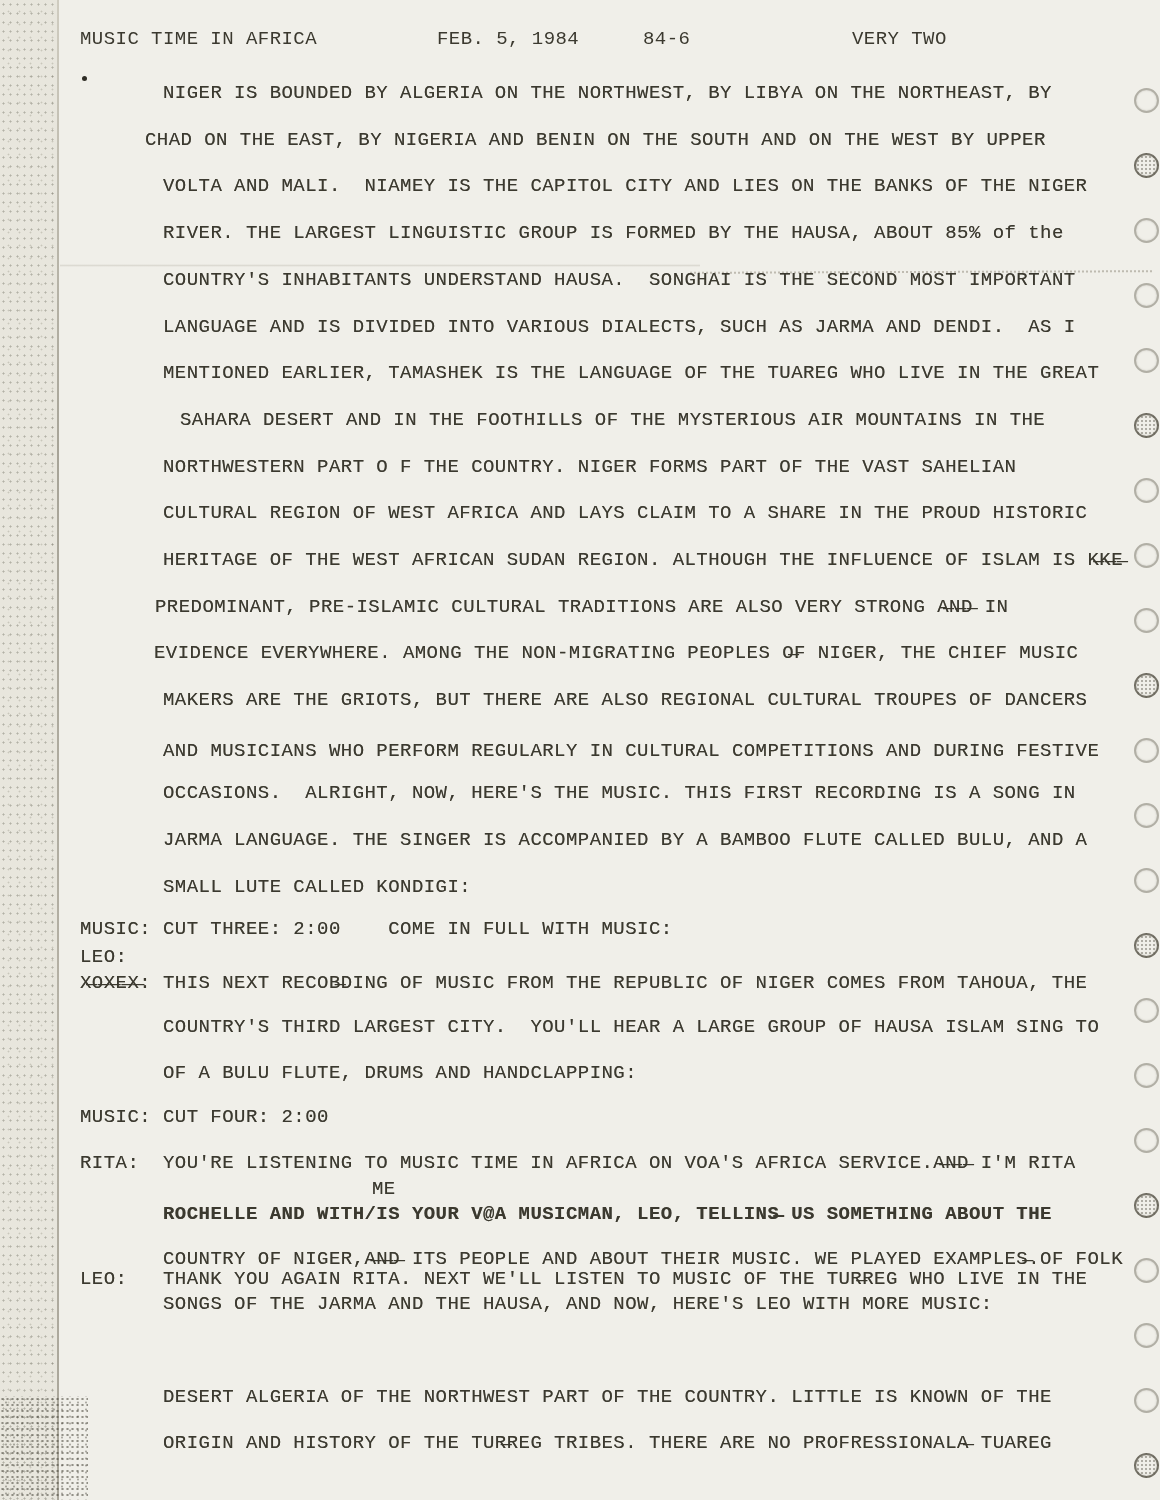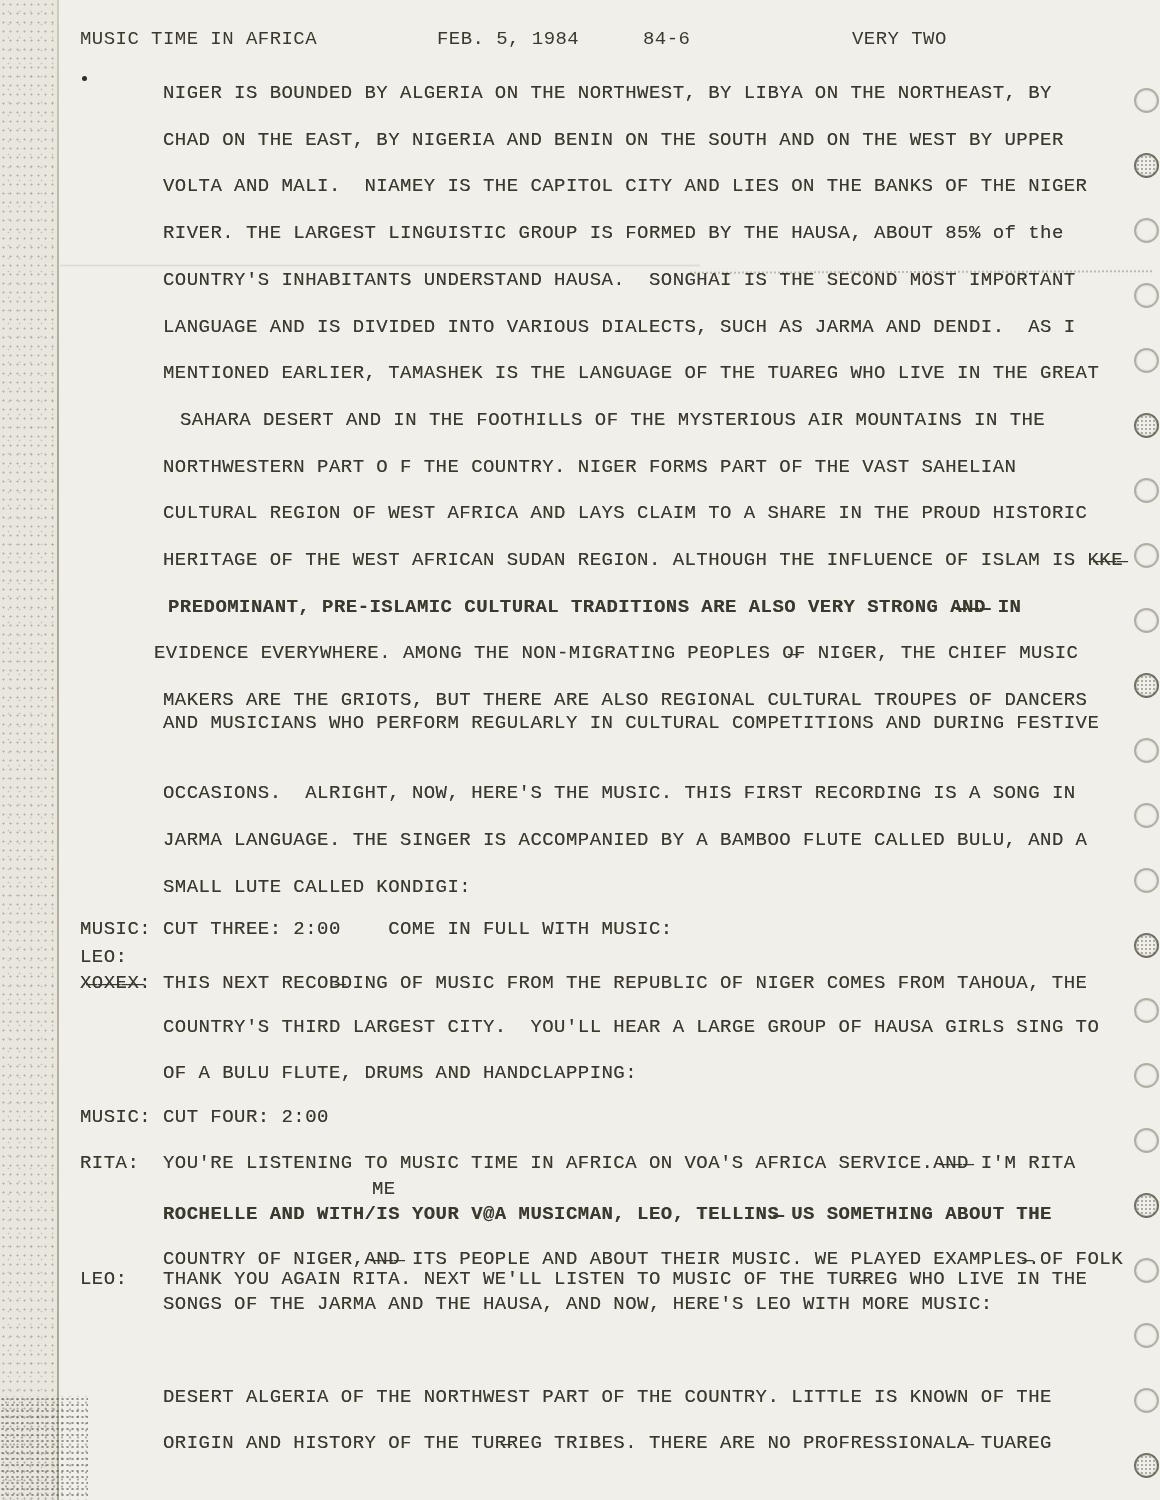--- a/index.html
+++ b/index.html
@@ -80,41 +80,41 @@
     <span style="left:80px">MUSIC TIME IN AFRICA</span>
     <span style="left:437px">FEB. 5, 1984</span>
     <span style="left:643px">84-6</span>
     <span style="left:852px">VERY TWO</span>
   </div>
 
   <div class="typed-dot"></div>
 
   <div id="lines">
       <div class="tl" style="left: 163px; top: 82px;">NIGER IS BOUNDED BY ALGERIA ON THE NORTHWEST, BY LIBYA ON THE NORTHEAST, BY</div>
-      <div class="tl" style="left: 163px; top: 129px;">CHAD ON THE EAST, BY NIGERIA AND BENIN ON THE SOUTH AND ON THE WEST BY UPPER</div>
+      <div class="tl" style="left: 145px; top: 129px;">CHAD ON THE EAST, BY NIGERIA AND BENIN ON THE SOUTH AND ON THE WEST BY UPPER</div>
       <div class="tl" style="left: 163px; top: 175px;">VOLTA AND MALI.  NIAMEY IS THE CAPITOL CITY AND LIES ON THE BANKS OF THE NIGER</div>
       <div class="tl" style="left: 163px; top: 222px;">RIVER. THE LARGEST LINGUISTIC GROUP IS FORMED BY THE HAUSA, ABOUT 85% of the</div>
       <div class="tl" style="left: 163px; top: 269px;">COUNTRY'S INHABITANTS UNDERSTAND HAUSA.  SONGHAI IS THE SECOND MOST IMPORTANT</div>
       <div class="tl" style="left: 163px; top: 316px;">LANGUAGE AND IS DIVIDED INTO VARIOUS DIALECTS, SUCH AS JARMA AND DENDI.  AS I</div>
       <div class="tl" style="left: 163px; top: 362px;">MENTIONED EARLIER, TAMASHEK IS THE LANGUAGE OF THE TUAREG WHO LIVE IN THE GREAT</div>
       <div class="tl" style="left: 163px; top: 409px; margin-left: 17px;">SAHARA DESERT AND IN THE FOOTHILLS OF THE MYSTERIOUS AIR MOUNTAINS IN THE</div>
       <div class="tl" style="left: 163px; top: 456px;">NORTHWESTERN PART O F THE COUNTRY. NIGER FORMS PART OF THE VAST SAHELIAN</div>
       <div class="tl" style="left: 163px; top: 502px;">CULTURAL REGION OF WEST AFRICA AND LAYS CLAIM TO A SHARE IN THE PROUD HISTORIC</div>
       <div class="tl" style="left: 163px; top: 549px;">HERITAGE OF THE WEST AFRICAN SUDAN REGION. ALTHOUGH THE INFLUENCE OF ISLAM IS K̶K̶E̶</div>
-      <div class="tl" style="left: 168px; top: 596px; font-weight: bold;">PREDOMINANT, PRE-ISLAMIC CULTURAL TRADITIONS ARE ALSO VERY STRONG A̶N̶D̶ IN</div>
+      <div class="tl" style="left: 155px; top: 596px;">PREDOMINANT, PRE-ISLAMIC CULTURAL TRADITIONS ARE ALSO VERY STRONG A̶N̶D̶ IN</div>
       <div class="tl" style="left: 154px; top: 642px;">EVIDENCE EVERYWHERE. AMONG THE NON-MIGRATING PEOPLES O̶F NIGER, THE CHIEF MUSIC</div>
       <div class="tl" style="left: 163px; top: 689px;">MAKERS ARE THE GRIOTS, BUT THERE ARE ALSO REGIONAL CULTURAL TROUPES OF DANCERS</div>
-      <div class="tl" style="left: 163px; top: 712px;">AND MUSICIANS WHO PERFORM REGULARLY IN CULTURAL COMPETITIONS AND DURING FESTIVE</div>
+      <div class="tl" style="left: 163px; top: 740px;">AND MUSICIANS WHO PERFORM REGULARLY IN CULTURAL COMPETITIONS AND DURING FESTIVE</div>
       <div class="tl" style="left: 163px; top: 782px;">OCCASIONS.  ALRIGHT, NOW, HERE'S THE MUSIC. THIS FIRST RECORDING IS A SONG IN</div>
       <div class="tl" style="left: 163px; top: 829px;">JARMA LANGUAGE. THE SINGER IS ACCOMPANIED BY A BAMBOO FLUTE CALLED BULU, AND A</div>
       <div class="tl" style="left: 163px; top: 876px;">SMALL LUTE CALLED KONDIGI:</div>
       <div class="tl" style="left: 80px; top: 918px;">MUSIC: CUT THREE: 2:00    COME IN FULL WITH MUSIC:</div>
       <div class="tl" style="left: 80px; top: 946px;">LEO:</div>
       <div class="tl" style="left: 80px; top: 972px;">X̶O̶X̶E̶X̶: THIS NEXT RECOB̶DING OF MUSIC FROM THE REPUBLIC OF NIGER COMES FROM TAHOUA, THE</div>
-      <div class="tl" style="left: 163px; top: 1016px;">COUNTRY'S THIRD LARGEST CITY.  YOU'LL HEAR A LARGE GROUP OF HAUSA GIRLS SING TO</div>
+      <div class="tl" style="left: 163px; top: 1016px;">COUNTRY'S THIRD LARGEST CITY.  YOU'LL HEAR A LARGE GROUP OF HAUSA ISLAM SING TO</div>
       <div class="tl" style="left: 163px; top: 1062px;">OF A BULU FLUTE, DRUMS AND HANDCLAPPING:</div>
       <div class="tl" style="left: 80px; top: 1106px;">MUSIC: CUT FOUR: 2:00</div>
       <div class="tl" style="left: 80px; top: 1152px;">RITA:  YOU'RE LISTENING TO MUSIC TIME IN AFRICA ON VOA'S AFRICA SERVICE.A̶N̶D̶ I'M RITA</div>
       <div class="tl" style="left: 372px; top: 1178px;">ME</div>
       <div class="tl" style="left: 163px; top: 1203px; font-weight: bold;">ROCHELLE AND WITH/IS YOUR V@A MUSICMAN, LEO, TELLINS̶ US SOMETHING ABOUT THE</div>
       <div class="tl" style="left: 163px; top: 1248px;">COUNTRY OF NIGER,A̶N̶D̶ ITS PEOPLE AND ABOUT THEIR MUSIC. WE PLAYED EXAMPLES̶.OF FOLK</div>
       <div class="tl" style="left: 163px; top: 1293px;">SONGS OF THE JARMA AND THE HAUSA, AND NOW, HERE'S LEO WITH MORE MUSIC:</div>
       <div class="tl" style="left: 80px; top: 1268px;">LEO:   THANK YOU AGAIN RITA. NEXT WE'LL LISTEN TO MUSIC OF THE TUR̶REG WHO LIVE IN THE</div>
       <div class="tl" style="left: 163px; top: 1386px;">DESERT ALGERIA OF THE NORTHWEST PART OF THE COUNTRY. LITTLE IS KNOWN OF THE</div>
       <div class="tl" style="left: 163px; top: 1432px;">ORIGIN AND HISTORY OF THE TUR̶REG TRIBES. THERE ARE NO PROFRESSIONALA̶ TUAREG</div>

